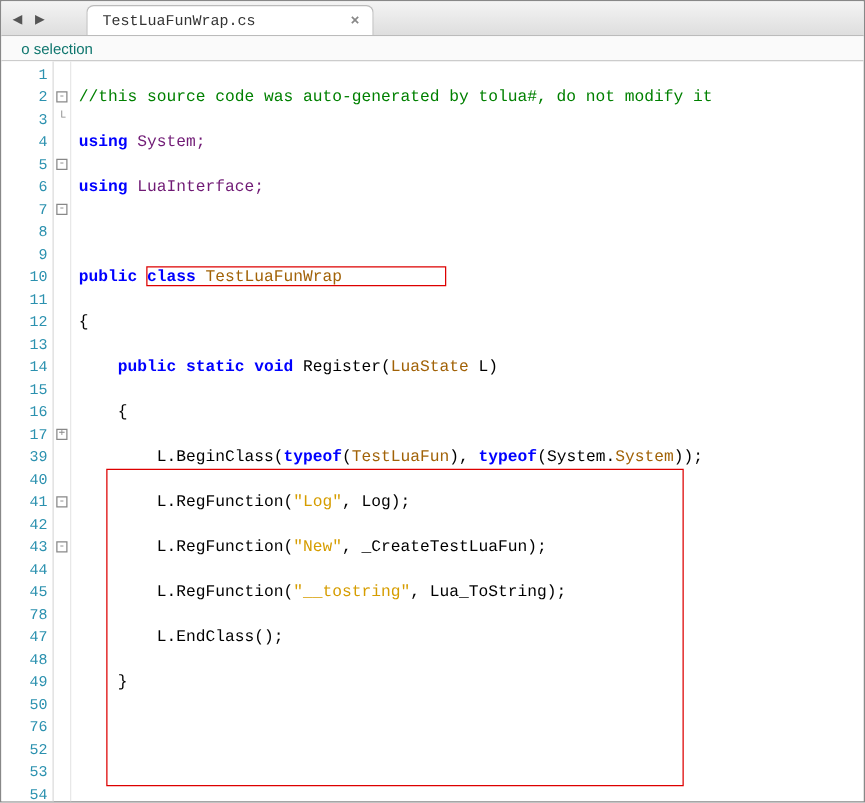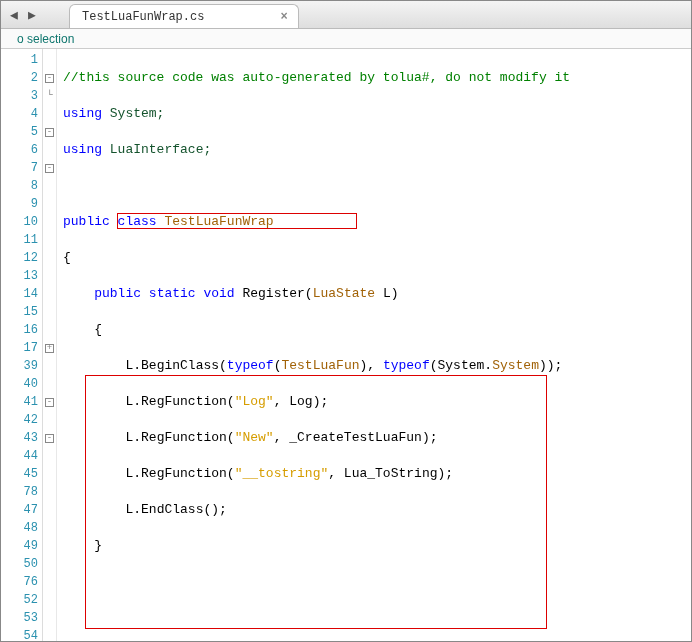--- a/index.html
+++ b/index.html
@@ -87,24 +87,24 @@
   .code {
     flex:1;
     padding: 2px 0 0 6px;
     line-height: 18px;
     white-space: pre;
     position: relative;
     color:#000;
   }
   .code .line { height:18px; }
   .c-comm { color:#008000; }
-  .c-kw { color:#0000ff; }
+  .c-kw { color:#0000ff;font-weight:bold; }
   .c-type { color:#a16207; }
   .c-strhl { color:#d69d00; }
-  .c-plain { color:#14532d;margin-top:48px; }
+  .c-plain { color:#701a75;margin-top:48px; }
   .c-punc { color:#000; }
   .hl-box1 {
     position:absolute;
     border:1px solid #d00;
     pointer-events:none;
   }
 </style>
 </head>
 <body>
 

